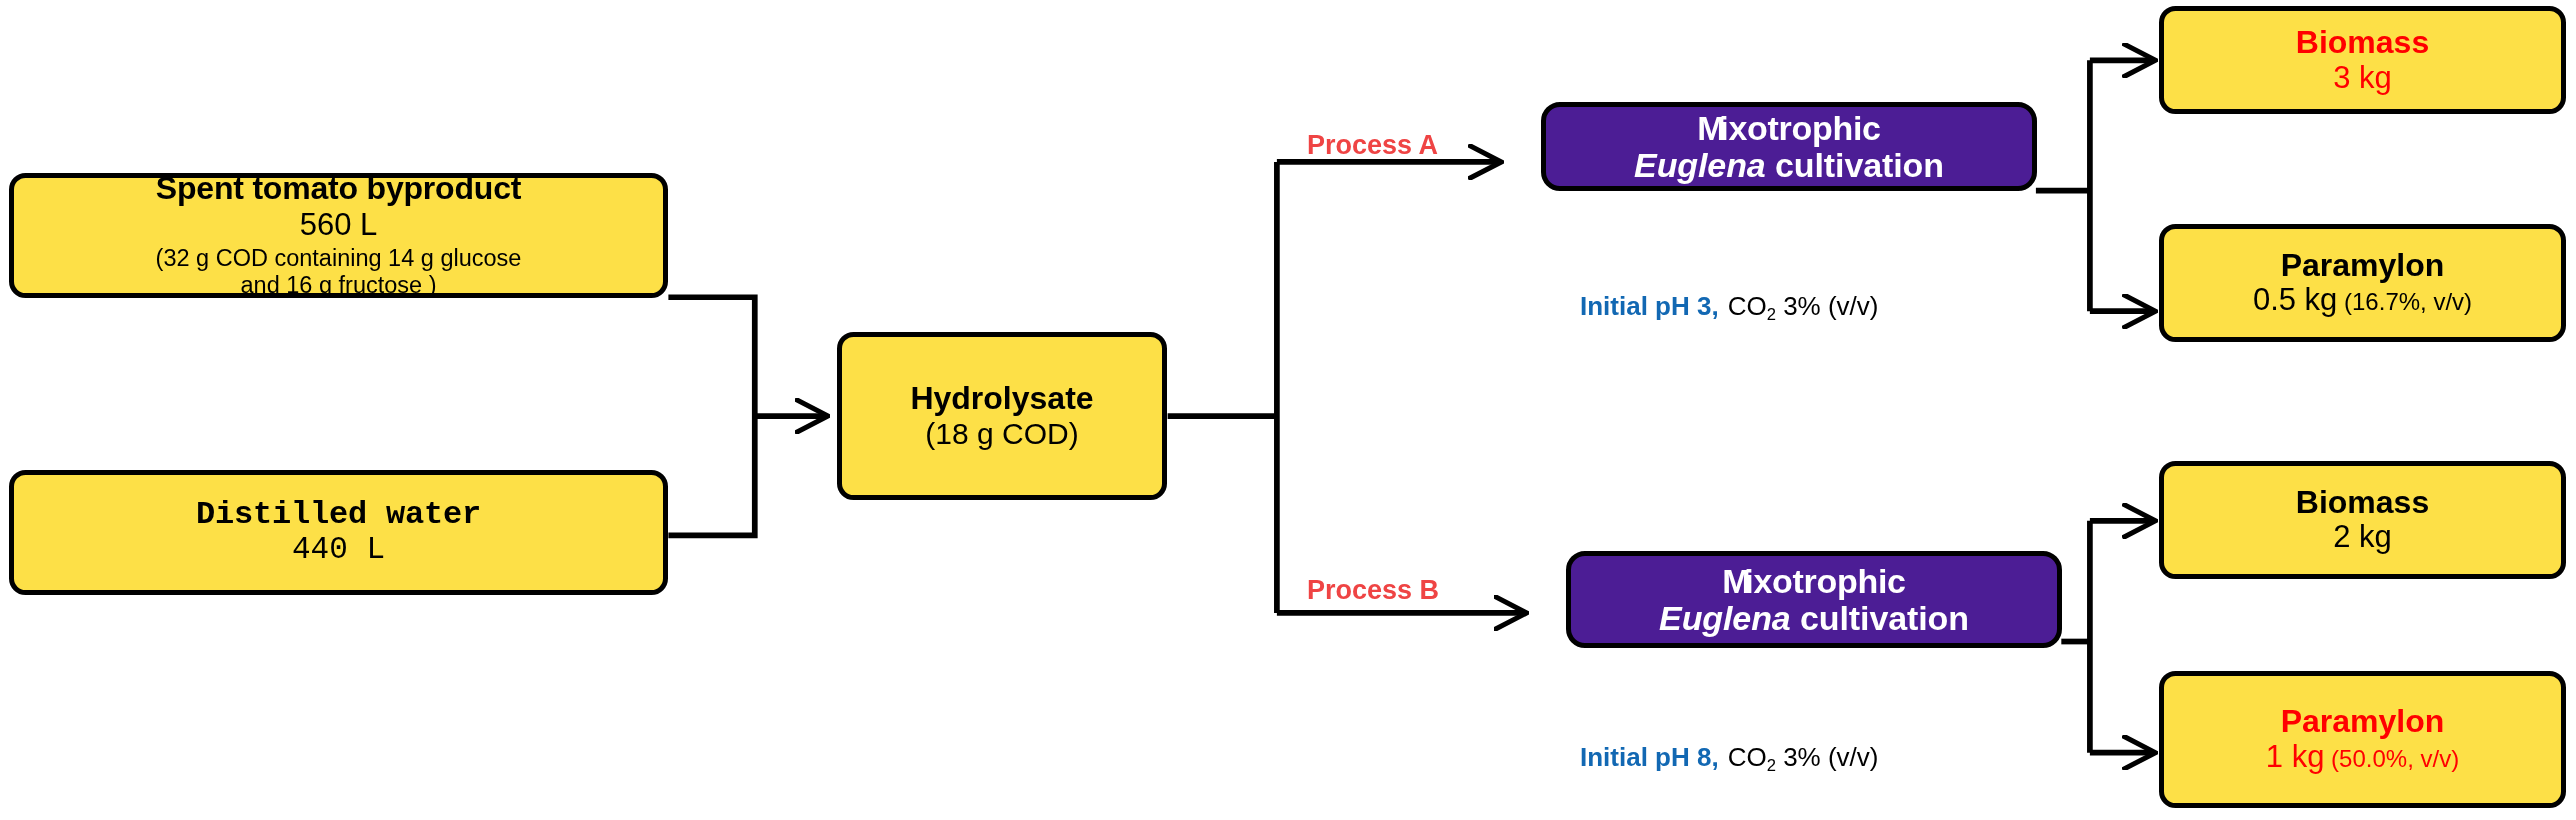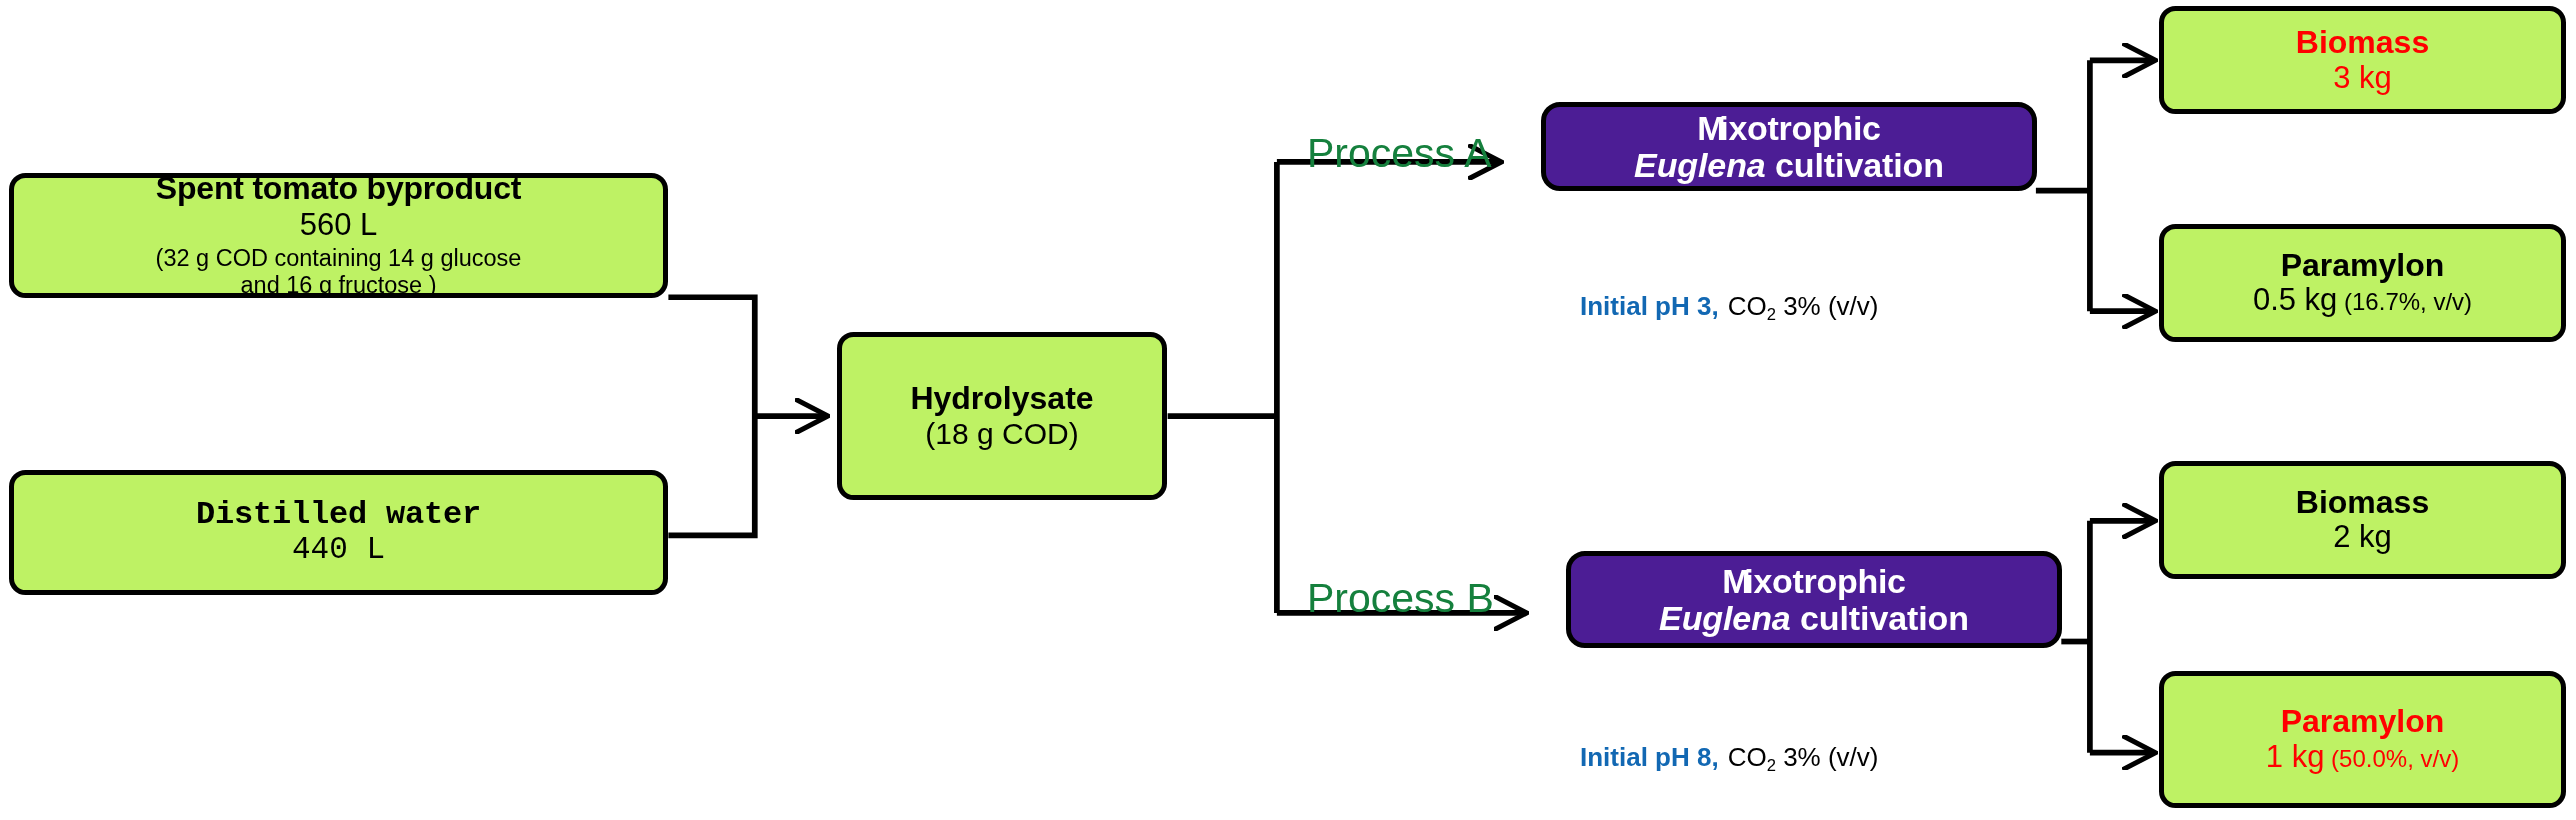--- a/index.html
+++ b/index.html
@@ -2,21 +2,21 @@
 <html style="font-size:10.2px"><head>
 <meta charset="utf-8">
 <style>
   html,body{margin:0;padding:0;background:#ffffff;}
   body{width:2576px;height:820px;font-family:"Liberation Sans",sans-serif;overflow:hidden;}
   #stage{position:relative;width:2576px;height:820px;background:#fff;}
   svg.edges{position:absolute;left:0;top:0;width:2576px;height:820px;}
 
   .node{position:absolute;box-sizing:border-box;display:flex;flex-direction:column;
         align-items:center;justify-content:center;text-align:center;}
-  .wbox{background:#bef264;border:5.7px solid #000000;border-radius:16.5px;}
+  .wbox{background:#fde047;border:5.7px solid #000000;border-radius:16.5px;}
   .gbox{background:#4c1d95;border:5.7px solid #000000;border-radius:19px;}
   .ln{display:block;width:100%;line-height:1.06;}
 
   
   .src-title{font-size:32px;font-weight:bold;color:#000;letter-spacing:-0.2px;}
   .src-amt{font-size:31px;font-weight:normal;color:#000;margin-top:2.5px;}
   .src-sub{font-size:23.5px;font-weight:normal;color:#000;line-height:1.14;margin-top:3.8px;}
 
   
   .hyd-title{font-size:32px;font-weight:bold;color:#000;}
@@ -27,21 +27,21 @@
   .proc-l2{font-size:34px;font-weight:bold;color:#ffffff;margin-top:1.3px;letter-spacing:-0.1px;}
   .proc-l2 i{font-style:italic;}
   .mi-kern{letter-spacing:-6.4px;}
 
   
   .cap{position:absolute;white-space:nowrap;font-size:26px;color:#000000;margin-left:20px;}
   .cap .blue{color:#1268b3;font-weight:bold;}
   .cap sub{font-size:0.64em;vertical-align:-0.28em;}
 
   
-  .plabel{position:absolute;font-size:41px;font-weight:normal;color:#15803d;white-space:nowrap;}
+  .plabel{position:absolute;font-size:27px;font-weight:bold;color:#ef4444;white-space:nowrap;}
 
   
   .out-title{font-size:32px;font-weight:bold;}
   .out-amt{font-size:31px;font-weight:normal;margin-top:1.3px;white-space:nowrap;}
   .out-amt .pct{font-size:24px;}
   .red{color:#ff0000;}
   .blk{color:#000000;}
 </style>
 </head>
 <body>

